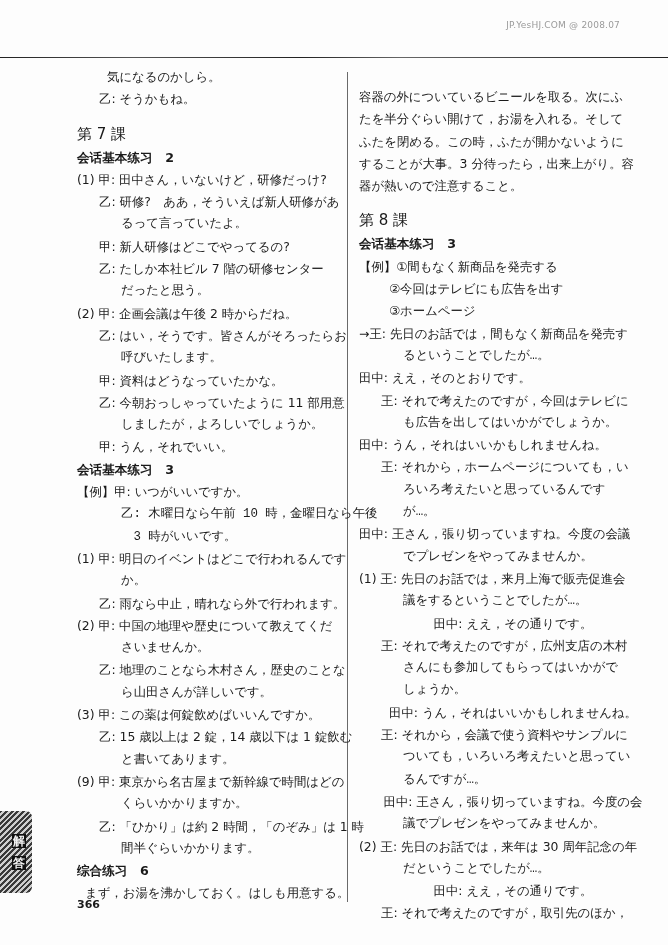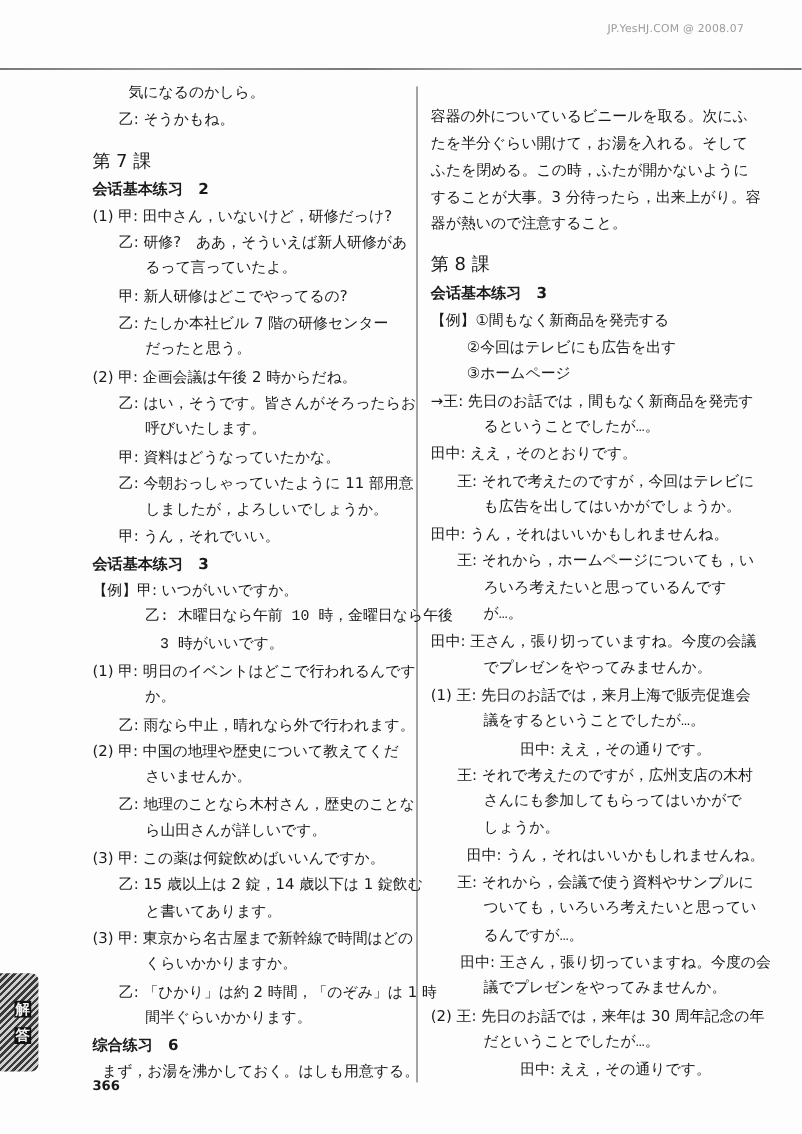--- a/index.html
+++ b/index.html
@@ -87,21 +87,21 @@
     <div class="line i0">(1) 甲: 明日のイベントはどこで行われるんです</div>
     <div class="line i3">か。</div>
     <div class="line i1">乙: 雨なら中止，晴れなら外で行われます。</div>
     <div class="line i0">(2) 甲: 中国の地理や歴史について教えてくだ</div>
     <div class="line i3">さいませんか。</div>
     <div class="line i1">乙: 地理のことなら木村さん，歴史のことな</div>
     <div class="line i3">ら山田さんが詳しいです。</div>
     <div class="line i0">(3) 甲: この薬は何錠飲めばいいんですか。</div>
     <div class="line i1">乙: 15 歳以上は 2 錠，14 歳以下は 1 錠飲む</div>
     <div class="line i3">と書いてあります。</div>
-    <div class="line i0">(3) 甲: 東京から名古屋まで新幹線で時間はどの</div>
+    <div class="line i0">(9) 甲: 東京から名古屋まで新幹線で時間はどの</div>
     <div class="line i3">くらいかかりますか。</div>
     <div class="line i1">乙: 「ひかり」は約 2 時間，「のぞみ」は 1 時</div>
     <div class="line i3">間半ぐらいかかります。</div>
     <div class="line section-title">综合练习　6</div>
     <div class="line i4">まず，お湯を沸かしておく。はしも用意する。</div>
   </div>
 <div class="col col-right" id="col-right">
     <div class="line i0">容器の外についているビニールを取る。次にふ</div>
     <div class="line i0">たを半分ぐらい開けて，お湯を入れる。そして</div>
     <div class="line i0">ふたを閉める。この時，ふたが開かないように</div>
@@ -131,20 +131,21 @@
     <div class="line i3">しょうか。</div>
     <div class="line i4">田中: うん，それはいいかもしれませんね。</div>
     <div class="line i1">王: それから，会議で使う資料やサンプルに</div>
     <div class="line i3">ついても，いろいろ考えたいと思ってい</div>
     <div class="line i3">るんですが…。</div>
     <div class="line i4">田中: 王さん，張り切っていますね。今度の会</div>
     <div class="line i3">議でプレゼンをやってみませんか。</div>
     <div class="line i0">(2) 王: 先日のお話では，来年は 30 周年記念の年</div>
     <div class="line i3">だということでしたが…。</div>
     <div class="line i4">田中: ええ，その通りです。</div>
+    <div class="line i1">王: それで考えたのですが，取引先のほか，</div>
   </div>
 
 <div class="side-tab">
   <span>解</span>
   <span>答</span>
 </div>
 
 <div class="page-number">366</div>
 
 </body></html>

